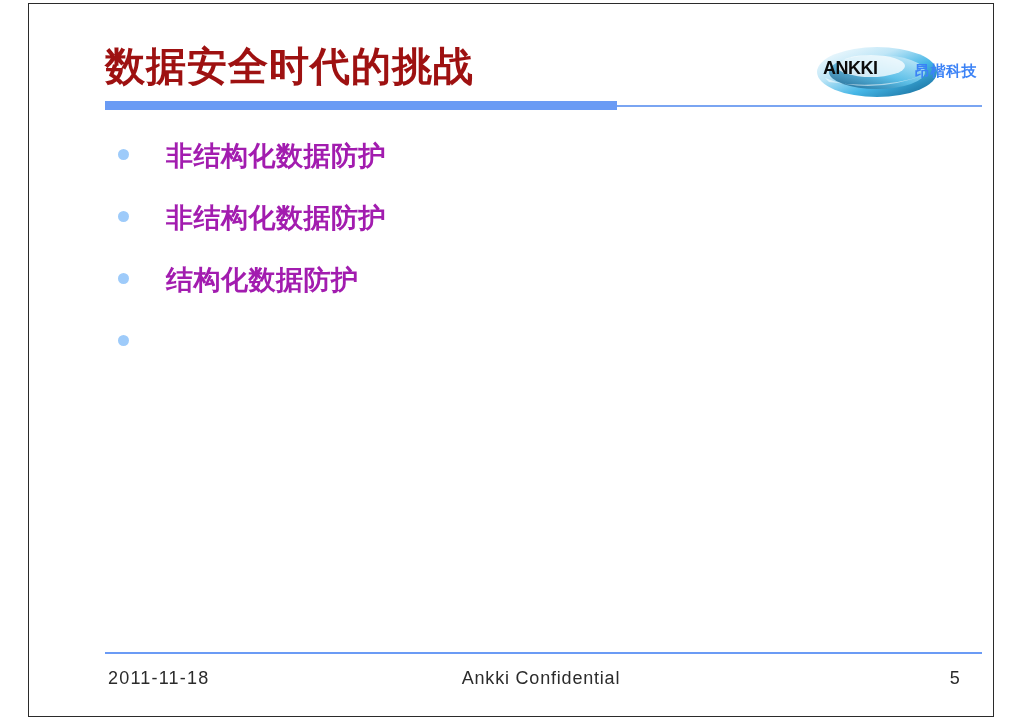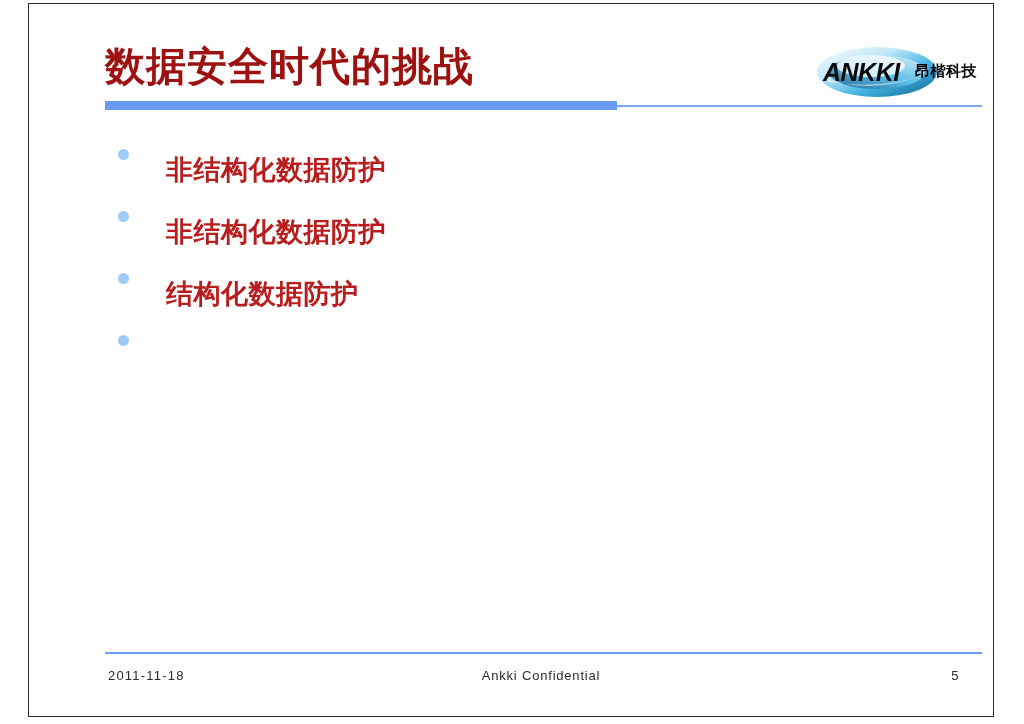--- a/index.html
+++ b/index.html
@@ -79,34 +79,33 @@
     position: absolute;
     left: 0;
     top: 0;
     width: 176px;
     height: 56px;
   }
   .logo-wordmark {
     position: absolute;
     left: 8px;
     top: 14px;
-    font-size: 25px;
-    font-weight: 700;
-    font-style: italic;
+    font-size: 18px;
+    font-weight: 700;
     color: #0b0b0b;
     letter-spacing: -0.5px;
     font-family: "Liberation Sans", sans-serif;
   }
   .logo-cn {
     position: absolute;
     left: 100px;
     top: 18px;
     font-size: 15px;
     font-weight: 700;
-    color: #000000;
+    color: #3b82f6;
     letter-spacing: 0.5px;
   }
 
   
   .bullet-list {
     position: absolute;
     left: 76px;
     top: 128px;
     width: 860px;
   }
@@ -119,45 +118,45 @@
     left: 13px;
     top: 17px;
     width: 11px;
     height: 11px;
     border-radius: 50%;
     background: #9ecbfa;
   }
   .bullet-text {
     position: absolute;
     left: 61px;
-    top: 16px;
+    top: 2px;
     font-size: 27px;
     line-height: 44px;
     font-weight: 700;
-    color: #b91c1c;
+    color: #a21caf;
     letter-spacing: 0.5px;
     white-space: nowrap;
     text-align: center;
   }
 
   
   .footer-rule {
     position: absolute;
     left: 76px;
     top: 648px;
     width: 877px;
     height: 2px;
     background: #6b9bf5;
   }
   .footer-date,
   .footer-center,
   .footer-page {
     position: absolute;
     top: 664px;
-    font-size: 13px;
+    font-size: 18px;
     color: #2b2b2b;
     font-family: "Liberation Sans", sans-serif;
   }
   .footer-date {
     left: 79px;
     letter-spacing: 1.2px;
   }
   .footer-center {
     left: 0;
     width: 1024px;

